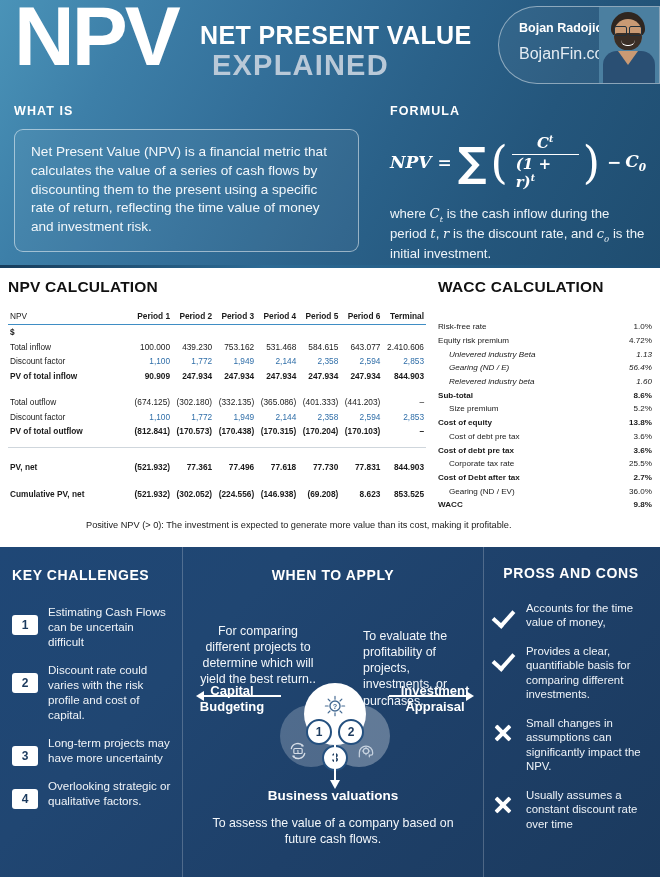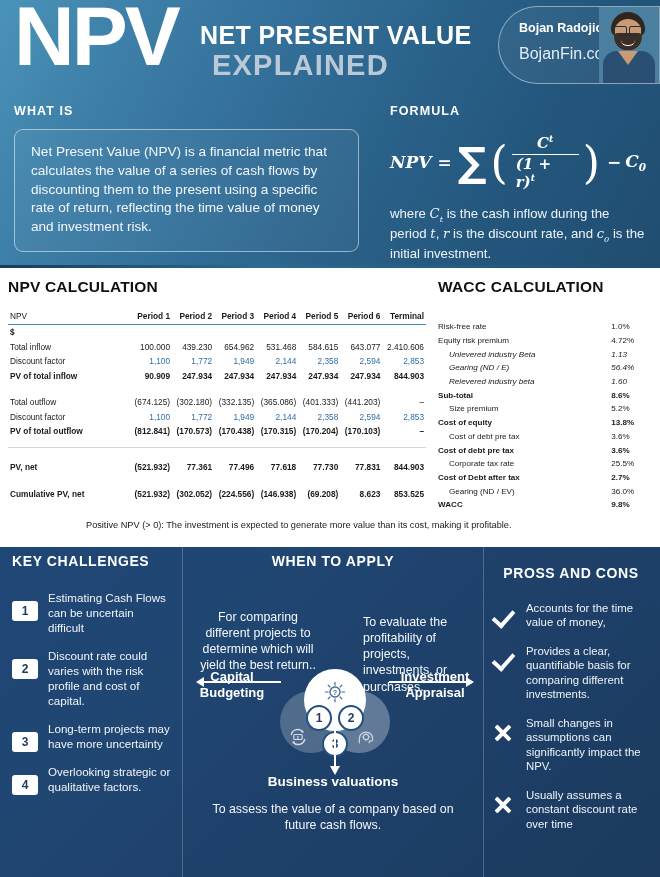--- a/index.html
+++ b/index.html
@@ -96,41 +96,41 @@
   table.npv-tbl td.lbl{text-align:left;width:118px;}
   table.npv-tbl td.num{text-align:right;}
   .r-bold td{font-weight:bold;}
   .r-blue td.num{color:#2f6ea8;}
   .spacer-row td{height:8px;padding:0;}
   .rule-row td{border-bottom:1px solid #cfd6dc;height:4px;padding:0;}
 
   table.wacc-tbl{border-collapse:collapse;width:100%;margin-top:24px;font-size:8.1px;color:#1a1a1a;}
   table.wacc-tbl td{padding:2.35px 0;white-space:nowrap;}
   table.wacc-tbl td.k{text-align:left;}
-  table.wacc-tbl td.v{text-align:left;}
+  table.wacc-tbl td.v{text-align:right;}
   .w-ind td.k{padding-left:11px;}
   .w-ital td{font-style:italic;}
   .w-bold td{font-weight:bold;}
 
   .note{
     position:absolute;left:86px;top:252px;font-size:9.2px;color:#1a1a1a;
   }
   .note b{font-weight:normal;}
 
   
   .bottom{
     position:relative;height:330px;
     background:linear-gradient(135deg,#1f4776 0%,#204672 30%,#1e4069 60%,#1b3a5e 100%);
     color:#fff;
   }
   .bot-col{position:absolute;top:0;height:330px;}
   .col-left{left:0;width:182px;}
   .col-mid{left:182px;width:300px;border-left:1px solid rgba(255,255,255,.22);border-right:1px solid rgba(255,255,255,.22);}
   .col-right{left:482px;width:178px;}
-  .col-title{text-align:center;font-size:14px;font-weight:bold;letter-spacing:.6px;padding-top:6px;}
+  .col-title{text-align:center;font-size:14px;font-weight:bold;letter-spacing:.6px;padding-top:20px;}
   .col-left .col-title{text-align:left;padding-left:12px;}
   .col-right .col-title{padding-top:18px;}
 
   .chal-list{margin-top:22px;padding:0 10px 0 12px;}
   .chal{display:flex;align-items:flex-start;gap:10px;margin-bottom:13px;}
   .chal-num{
     flex:0 0 auto;width:26px;height:20px;background:#fff;color:#1b3a5e;
     font-weight:bold;font-size:12px;display:flex;align-items:center;justify-content:center;
     border-radius:3px;margin-top:10px;
   }
@@ -257,21 +257,21 @@
         <tbody>
           <tr class="r-bold">
             <td class="lbl">$</td>
             <td colspan="7"></td>
           </tr>
 
           <tr>
             <td class="lbl">Total inflow</td>
             <td class="num">100.000</td>
             <td class="num">439.230</td>
-            <td class="num">654.962</td>
+            <td class="num">753.162</td>
             <td class="num">531.468</td>
             <td class="num">584.615</td>
             <td class="num">643.077</td>
             <td class="num">2.410.606</td>
           </tr>
           <tr class="r-blue">
             <td class="lbl">Discount factor</td>
             <td class="num">1,100</td>
             <td class="num">1,772</td>
             <td class="num">1,949</td>

